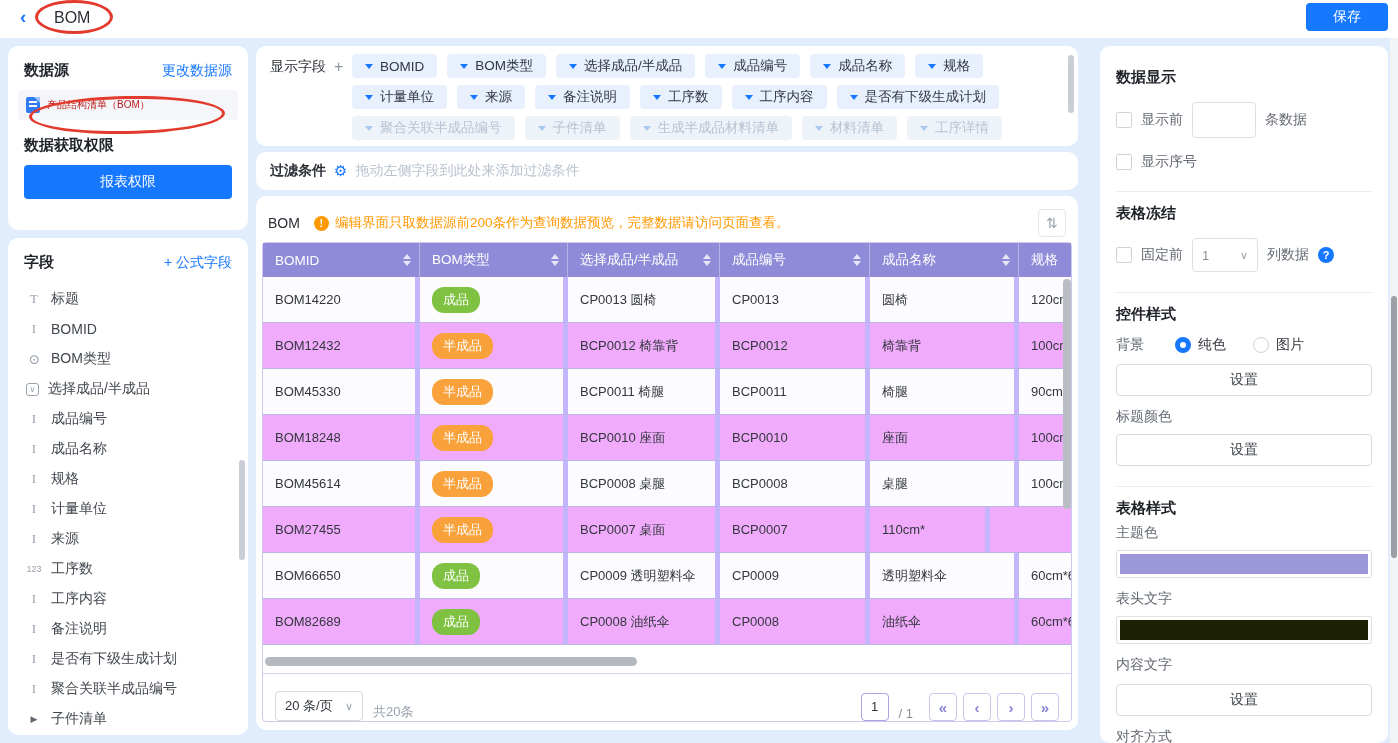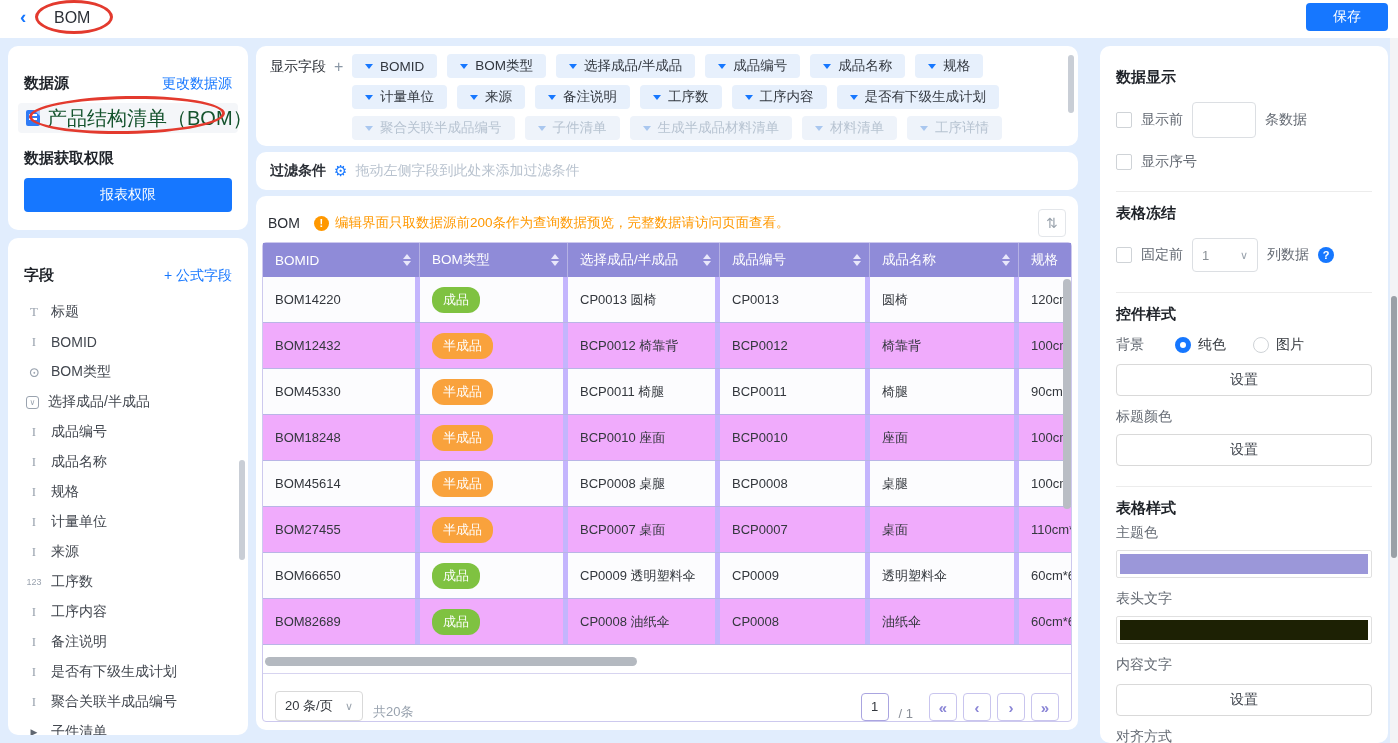--- a/index.html
+++ b/index.html
@@ -17,29 +17,29 @@
   .save-button { position:absolute; right:10px; top:3px; width:82px; height:28px; background:#1677ff; color:#fff;
     border:none; border-radius:4px; font-size:14px; cursor:pointer; }
   .annotation-ellipse { position:absolute; border:3px solid #e33a2e; border-radius:50%; z-index:9; pointer-events:none; }
   #ellipse-title { left:35px; top:0; width:78px; height:34px; }
   #ellipse-datasource { left:29px; top:96px; width:196px; height:38px; transform:rotate(-1deg); }
 
   .card { position:absolute; background:#fff; border-radius:10px; }
 
   
   #datasource-card { left:8px; top:46px; width:240px; height:184px; }
-  .panel-head { display:flex; justify-content:space-between; align-items:center; padding:28px 16px 10px 16px; }
+  .panel-head { display:flex; justify-content:space-between; align-items:center; padding:15px 16px 10px 16px; }
   .panel-title { font-weight:bold; font-size:15px; color:#1f2329; }
   .blue-link { color:#1677ff; font-size:14px; cursor:pointer; text-decoration:none; }
   .datasource-item { margin:0 10px; height:30px; background:#f4f6f9; border-radius:4px; display:flex; align-items:center;
     padding:0 8px; gap:7px; cursor:pointer; }
   .doc-icon { width:14px; height:16px; background:#2f7bf5; border-radius:2px; position:relative; flex:0 0 auto; }
   .doc-icon:before { content:""; position:absolute; left:3px; top:4px; width:8px; height:2px; background:#fff; box-shadow:0 4px 0 #fff; }
   .doc-icon:after { content:""; position:absolute; right:0; top:0; border:3px solid #9ec4ff; border-left-color:transparent; border-bottom-color:transparent; }
-  .datasource-name { font-size:20px; color:#14532d; white-space:nowrap; }
+  .datasource-name { font-size:10px; color:#b91c1c; white-space:nowrap; }
   .perm-title { font-weight:bold; font-size:15px; color:#1f2329; padding:16px 16px 10px 16px; }
   .perm-button { display:block; margin:0 16px; width:208px; height:34px; background:#1677ff; color:#fff; border:none;
     border-radius:4px; font-size:14px; cursor:pointer; }
 
   #fields-card { left:8px; top:238px; width:240px; height:497px; overflow:hidden; }
   .fields-list { padding:2px 0 0 18px; }
   .field-item { height:30px; display:flex; align-items:center; gap:9px; cursor:grab; }
   .field-label { font-size:14px; color:#42474f; white-space:nowrap; }
   .fi { width:16px; text-align:center; color:#9aa3af; font-size:13px; flex:0 0 auto; font-family:"Liberation Serif","DejaVu Serif",serif; }
   .fi-number { font-size:9px; letter-spacing:0; font-family:"Liberation Sans",sans-serif; }
@@ -425,21 +425,20 @@
             <div class="td" style="width: 149px;">桌腿</div>
             <div class="td" style="width: 120px;">100cm*</div>
           </div>
           <div class="tr alt">
             <div class="td" style="width: 157px;">BOM27455</div>
             <div class="td" style="width: 148px;">
               <span class="badge orange">半成品</span>
             </div>
             <div class="td" style="width: 152px;">BCP0007 桌面</div>
             <div class="td" style="width: 150px;">BCP0007</div>
-            <div class="td" style="width: 149px;">桌面</div>
             <div class="td" style="width: 120px;">110cm*</div>
           </div>
           <div class="tr">
             <div class="td" style="width: 157px;">BOM66650</div>
             <div class="td" style="width: 148px;">
               <span class="badge green">成品</span>
             </div>
             <div class="td" style="width: 152px;">CP0009 透明塑料伞</div>
             <div class="td" style="width: 150px;">CP0009</div>
             <div class="td" style="width: 149px;">透明塑料伞</div>

